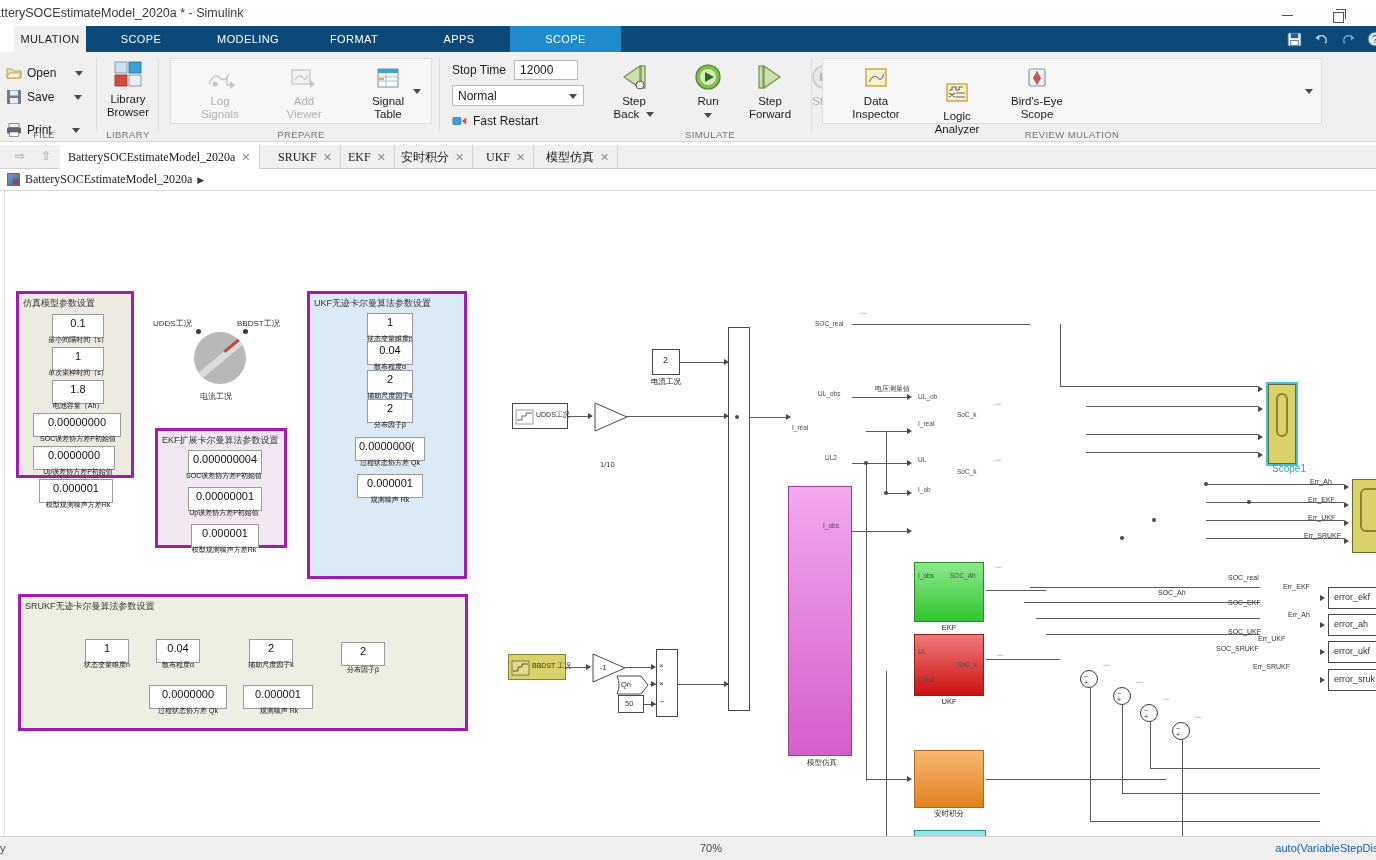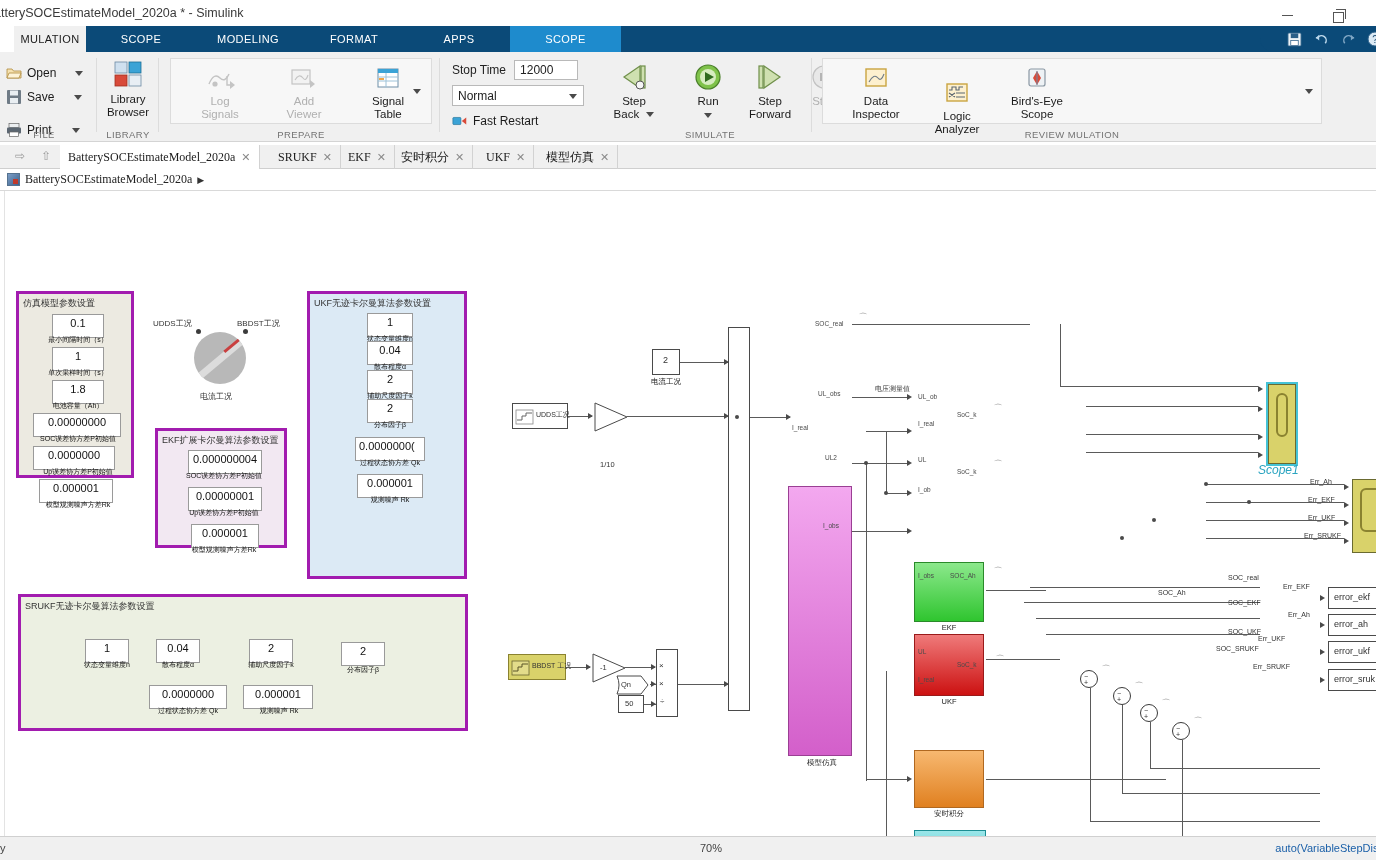--- a/index.html
+++ b/index.html
@@ -144,21 +144,21 @@
   .sum .p1{ position:absolute; left:3px; top:2px; font-size:7px; color:#333;}
   .sum .p2{ position:absolute; left:3px; top:8px; font-size:7px; color:#333;}
 
   .wifi{ position:absolute; width:12px; height:10px; color:#8a8a8a; font-size:9px;
          line-height:10px; text-align:center;}
 
   .scope-blk{ position:absolute; border:1px solid #6a6a30; background:#d9d26a; }
   .scope-blk .inner{ position:absolute; left:7px; top:8px; right:7px; height:44px;
                      border:2px solid #8a8230; border-radius:6px; background:#d9d26a;}
   .scope-sel{ position:absolute; border:2px solid #45c3d6; }
-  .scope-name{ position:absolute; font-size:12px; color:#2aa4c0; text-align:left; width:100%;font-style:italic;}
+  .scope-name{ position:absolute; font-size:10px; color:#2aa4c0; text-align:right; width:100%;}
 
   .mux{ position:absolute; border:1px solid #4a4a4a; background:#fff;}
 
   
   #statusbar{
     position:absolute; left:0; top:836px; width:1376px; height:24px;
     background:#f0f0f0; border-top:1px solid #d0d0d0;
     font-size:11px; color:#444;
   }
   #statusbar .ready{ position:absolute; left:-6px; top:5px; }

